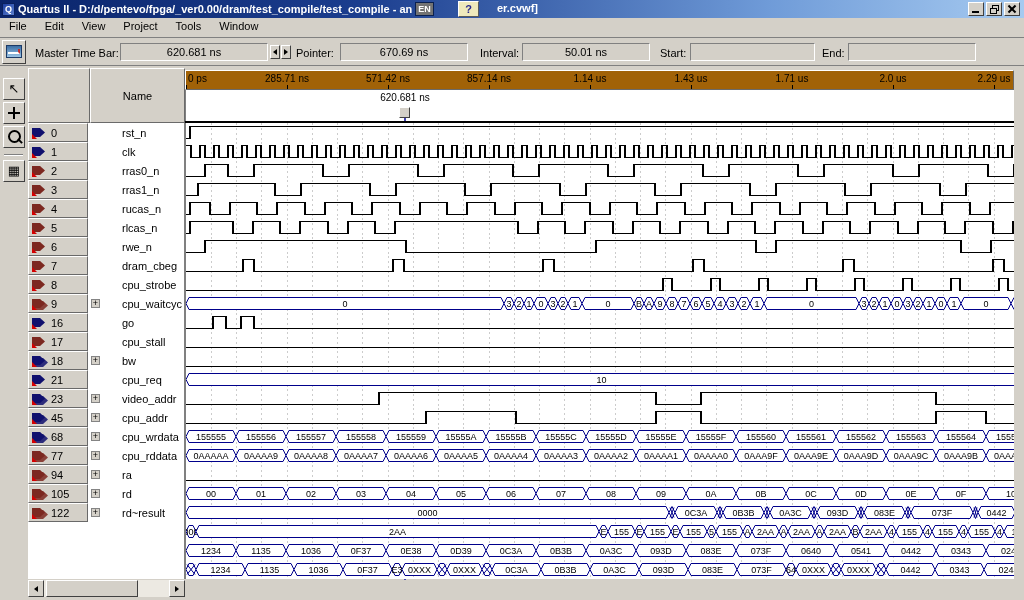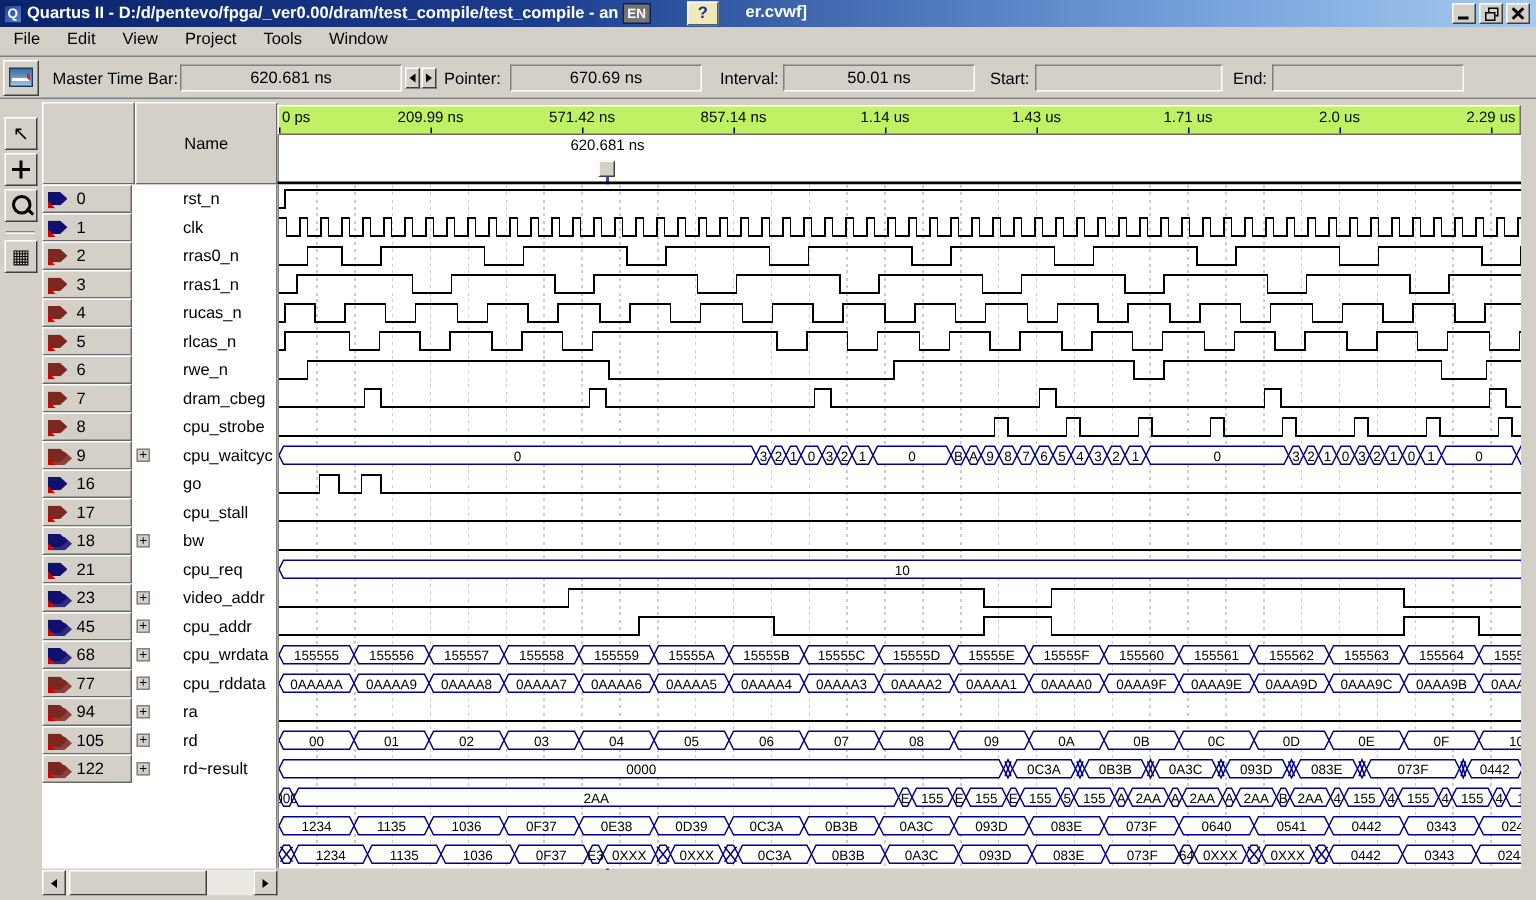--- a/index.html
+++ b/index.html
@@ -41,21 +41,21 @@
   .cross-glyph::before{content:"";position:absolute;left:4px;top:9px;width:12px;height:2px;background:#000}
   .cross-glyph::after{content:"";position:absolute;left:9px;top:4px;width:2px;height:12px;background:#000}
   .zoom-glyph{position:relative;display:block;width:100%;height:100%}
   .zoom-glyph::before{content:"";position:absolute;left:4px;top:3px;width:9px;height:9px;border:2px solid #000;border-radius:50%}
   .zoom-glyph::after{content:"";position:absolute;left:13px;top:13px;width:6px;height:2px;background:#000;transform:rotate(45deg)}
   
   .hcell{background:#d4d0c8;border:1px solid;border-color:#fff #6a6a6a #6a6a6a #fff;display:flex;align-items:center;justify-content:center}
   #hdr-num{left:28px;top:68px;width:62px;height:55px}
   #hdr-name{left:90px;top:68px;width:95px;height:55px}
   
-  #ruler{left:185px;top:70px;width:829px;height:20px;background:#bef264;border:1px solid;border-color:#fff #6a6a6a #6a6a6a #fff;overflow:hidden}
+  #ruler{left:185px;top:70px;width:829px;height:20px;background:#a16207;border:1px solid;border-color:#fff #6a6a6a #6a6a6a #fff;overflow:hidden}
   .tick-label{position:absolute;top:2px;font-size:10px;white-space:nowrap}
   .tick-mark{position:absolute;bottom:0;width:1px;height:4px;background:#000}
   #subband{left:185px;top:90px;width:829px;height:33px;background:#fff;border-left:1px solid #808080}
   #rows-topline{left:185px;top:121px;width:829px;height:2px;background:#000}
   #marker-label{top:92px;width:90px;text-align:center;font-size:10px}
   #marker-handle{top:107px;width:11px;height:11px;background:#d4d0c8;border:1px solid;border-color:#fff #404040 #404040 #fff}
   #marker-line{top:118px;width:2px;height:462px;background:#4545b0}
   
   #sig-list{left:28px;top:123px;width:157px;height:456px;background:#fff;border-right:1px solid #808080}
   .sig-row{height:19px;display:flex;align-items:center}
@@ -147,21 +147,21 @@
   <div class="sep" style="top:88px"></div>
   <div class="toolbtn" style="top:94px"><span>▦</span></div>
 </div>
 
 <div id="hdr-num" class="hcell abs"></div>
 <div id="hdr-name" class="hcell abs">Name</div>
 
 <div id="ruler" class="abs">
     <span class="tick-label" style="left: 2px;">0 ps</span>
     <div class="tick-mark" style="left: 0px;"></div>
-    <span class="tick-label" style="left: 56px; width: 90px; text-align: center;">209.99 ns</span>
+    <span class="tick-label" style="left: 56px; width: 90px; text-align: center;">285.71 ns</span>
     <div class="tick-mark" style="left: 101px;"></div>
     <span class="tick-label" style="left: 157px; width: 90px; text-align: center;">571.42 ns</span>
     <div class="tick-mark" style="left: 202px;"></div>
     <span class="tick-label" style="left: 258px; width: 90px; text-align: center;">857.14 ns</span>
     <div class="tick-mark" style="left: 303px;"></div>
     <span class="tick-label" style="left: 359px; width: 90px; text-align: center;">1.14 us</span>
     <div class="tick-mark" style="left: 404px;"></div>
     <span class="tick-label" style="left: 460px; width: 90px; text-align: center;">1.43 us</span>
     <div class="tick-mark" style="left: 505px;"></div>
     <span class="tick-label" style="left: 561px; width: 90px; text-align: center;">1.71 us</span>

